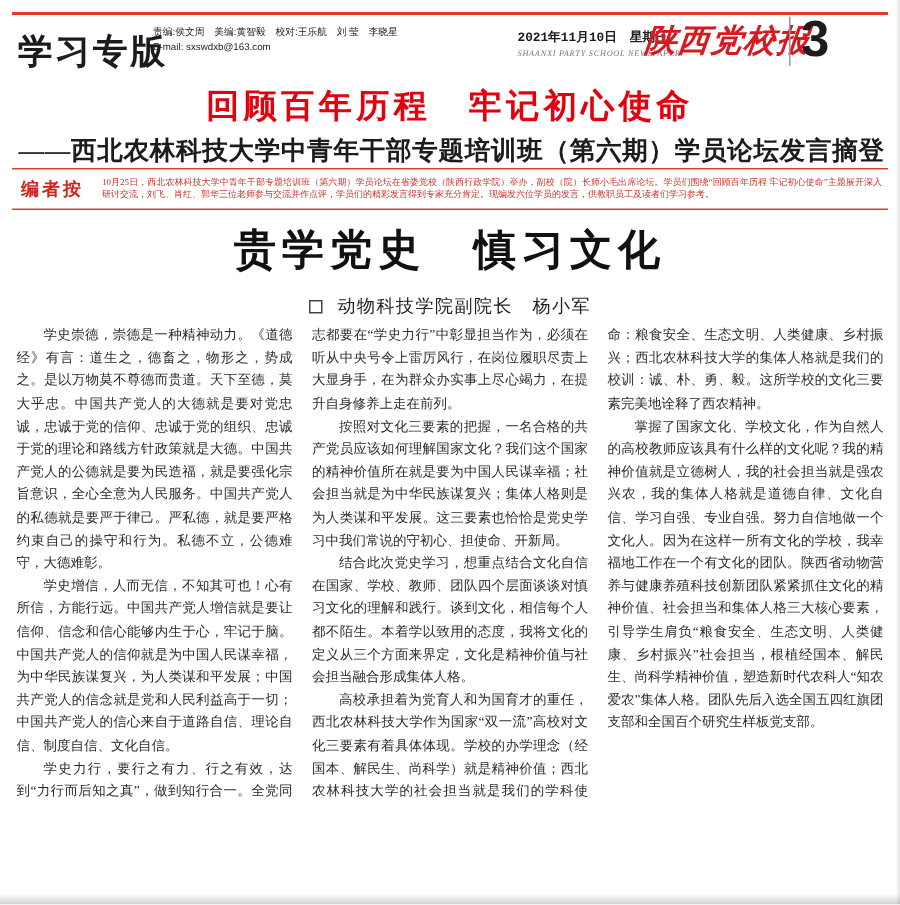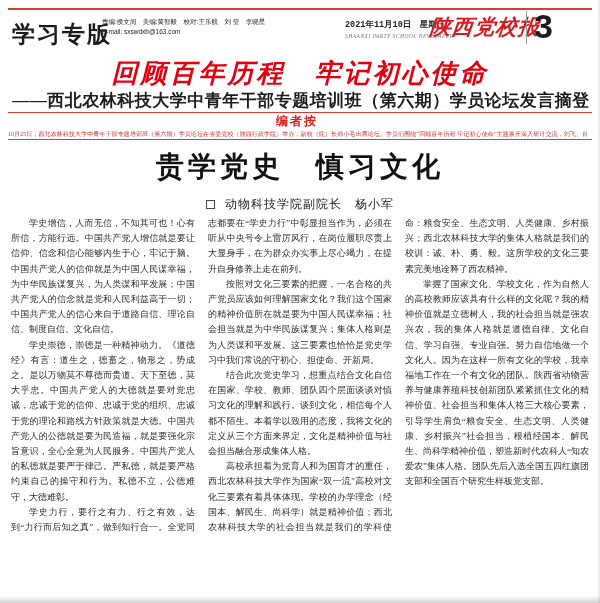--- a/index.html
+++ b/index.html
@@ -17,28 +17,28 @@
   .dateblock { position:absolute; left:345px; top:19px; }
   .date-main { font-family:Liberation Mono, monospace; font-size:8.5px; font-weight:bold; }
   .date-sub { font-size:5.5px; font-style:italic; color:#777; letter-spacing:0.5px; margin-top:2px; }
   .masthead { position:absolute; left:430px; top:13px; font-size:21px; font-weight:bold;
     font-style:italic; color:#d71a20; letter-spacing:1px; transform:skewX(-6deg); white-space:nowrap; }
   .pagenum-divider { position:absolute; left:526px; top:11px; width:1px; height:33px; background:#9a9a9a; }
   .pagenum { position:absolute; left:534px; top:7px; font-family:"Liberation Sans", sans-serif;
     font-size:34px; font-weight:bold; }
   
   .headline { position:absolute; top:56px; left:0; width:100%; text-align:center;
-    font-family:"Liberation Sans", sans-serif; font-size:26px; font-weight:bold;
-    color:#e3000f; letter-spacing:3px;font-style:italic; }
+    font-family:"Liberation Sans", sans-serif; font-size:22px; font-weight:bold;
+    color:#e3000f; letter-spacing:3px; }
   .subheadline { position:absolute; top:89px; left:1px; width:100%; text-align:center;
     font-size:17px; font-weight:bold; letter-spacing:0.5px; }
   
   .note-strip { position:absolute; top:112px; left:8px; right:8px; height:28px;
     border-top:1.5px solid #e23b2e; border-bottom:1.5px solid #e23b2e;
-    display:flex; align-items:center;flex-direction:column; }
+    display:flex; align-items:center; }
   .note-label { font-size:12px; font-weight:bold; color:#d7211c; letter-spacing:2px;
     margin:0 12px 0 6px; white-space:nowrap; }
   .note-text { flex:1; font-size:6px; line-height:8.5px; color:#c8342c;
     text-align:justify; overflow:hidden; max-height:26px; padding-right:4px; }
   
   .art-title { position:absolute; top:148px; left:0; width:100%; text-align:center;
     font-size:28px; font-weight:bold; letter-spacing:4px; color:#111; }
   .byline { position:absolute; top:196px; left:0; width:100%; text-align:center;
     font-size:12px; color:#222; letter-spacing:1px; }
   .byline .sq { display:inline-block; width:9px; height:9px; border:1px solid #444;
@@ -81,22 +81,22 @@
     <div class="note-label">编者按</div>
     <div class="note-text">10月25日，西北农林科技大学中青年干部专题培训班（第六期）学员论坛在省委党校（陕西行政学院）举办，副校（院）长师小毛出席论坛。学员们围绕“回顾百年历程 牢记初心使命”主题展开深入研讨交流，刘飞、肖红、郭华三位老师参与交流并作点评，学员们的精彩发言得到专家充分肯定。现编发六位学员的发言，供教职员工及读者们学习参考。</div>
   </div>
 
   <div class="art-title">贵学党史　慎习文化</div>
   <div class="byline">
     <span class="sq"></span><span>动物科技学院副院长　杨小军</span>
   </div>
 
   <div class="bodytext">
+    <p>学史崇德，崇德是一种精神动力。《道德经》有言：道生之，德畜之，物形之，势成之。是以万物莫不尊德而贵道。天下至德，莫大乎忠。中国共产党人的大德就是要对党忠诚，忠诚于党的信仰、忠诚于党的组织、忠诚于党的理论和路线方针政策就是大德。中国共产党人的公德就是要为民造福，就是要强化宗旨意识，全心全意为人民服务。中国共产党人的私德就是要严于律己。严私德，就是要严格约束自己的操守和行为。私德不立，公德难守，大德难彰。</p>
     <p>学史增信，人而无信，不知其可也！心有所信，方能行远。中国共产党人增信就是要让信仰、信念和信心能够内生于心，牢记于脑。中国共产党人的信仰就是为中国人民谋幸福，为中华民族谋复兴，为人类谋和平发展；中国共产党人的信念就是党和人民利益高于一切；中国共产党人的信心来自于道路自信、理论自信、制度自信、文化自信。</p>
-    <p>学史崇德，崇德是一种精神动力。《道德经》有言：道生之，德畜之，物形之，势成之。是以万物莫不尊德而贵道。天下至德，莫大乎忠。中国共产党人的大德就是要对党忠诚，忠诚于党的信仰、忠诚于党的组织、忠诚于党的理论和路线方针政策就是大德。中国共产党人的公德就是要为民造福，就是要强化宗旨意识，全心全意为人民服务。中国共产党人的私德就是要严于律己。严私德，就是要严格约束自己的操守和行为。私德不立，公德难守，大德难彰。</p>
     <p>学史力行，要行之有力、行之有效，达到“力行而后知之真”，做到知行合一。全党同志都要在“学史力行”中彰显担当作为，必须在听从中央号令上雷厉风行，在岗位履职尽责上大显身手，在为群众办实事上尽心竭力，在提升自身修养上走在前列。</p>
     <p>按照对文化三要素的把握，一名合格的共产党员应该如何理解国家文化？我们这个国家的精神价值所在就是要为中国人民谋幸福；社会担当就是为中华民族谋复兴；集体人格则是为人类谋和平发展。这三要素也恰恰是党史学习中我们常说的守初心、担使命、开新局。</p>
     <p>结合此次党史学习，想重点结合文化自信在国家、学校、教师、团队四个层面谈谈对慎习文化的理解和践行。谈到文化，相信每个人都不陌生。本着学以致用的态度，我将文化的定义从三个方面来界定，文化是精神价值与社会担当融合形成集体人格。</p>
     <p>高校承担着为党育人和为国育才的重任，西北农林科技大学作为国家“双一流”高校对文化三要素有着具体体现。学校的办学理念（经国本、解民生、尚科学）就是精神价值；西北农林科技大学的社会担当就是我们的学科使命：粮食安全、生态文明、人类健康、乡村振兴；西北农林科技大学的集体人格就是我们的校训：诚、朴、勇、毅。这所学校的文化三要素完美地诠释了西农精神。</p>
     <p>掌握了国家文化、学校文化，作为自然人的高校教师应该具有什么样的文化呢？我的精神价值就是立德树人，我的社会担当就是强农兴农，我的集体人格就是道德自律、文化自信、学习自强、专业自强。努力自信地做一个文化人。因为在这样一所有文化的学校，我幸福地工作在一个有文化的团队。陕西省动物营养与健康养殖科技创新团队紧紧抓住文化的精神价值、社会担当和集体人格三大核心要素，引导学生肩负“粮食安全、生态文明、人类健康、乡村振兴”社会担当，根植经国本、解民生、尚科学精神价值，塑造新时代农科人“知农爱农”集体人格。团队先后入选全国五四红旗团支部和全国百个研究生样板党支部。</p>
 
   </div>
 
   <div class="right-edge"></div>
   <div class="edge-shadow"></div>

